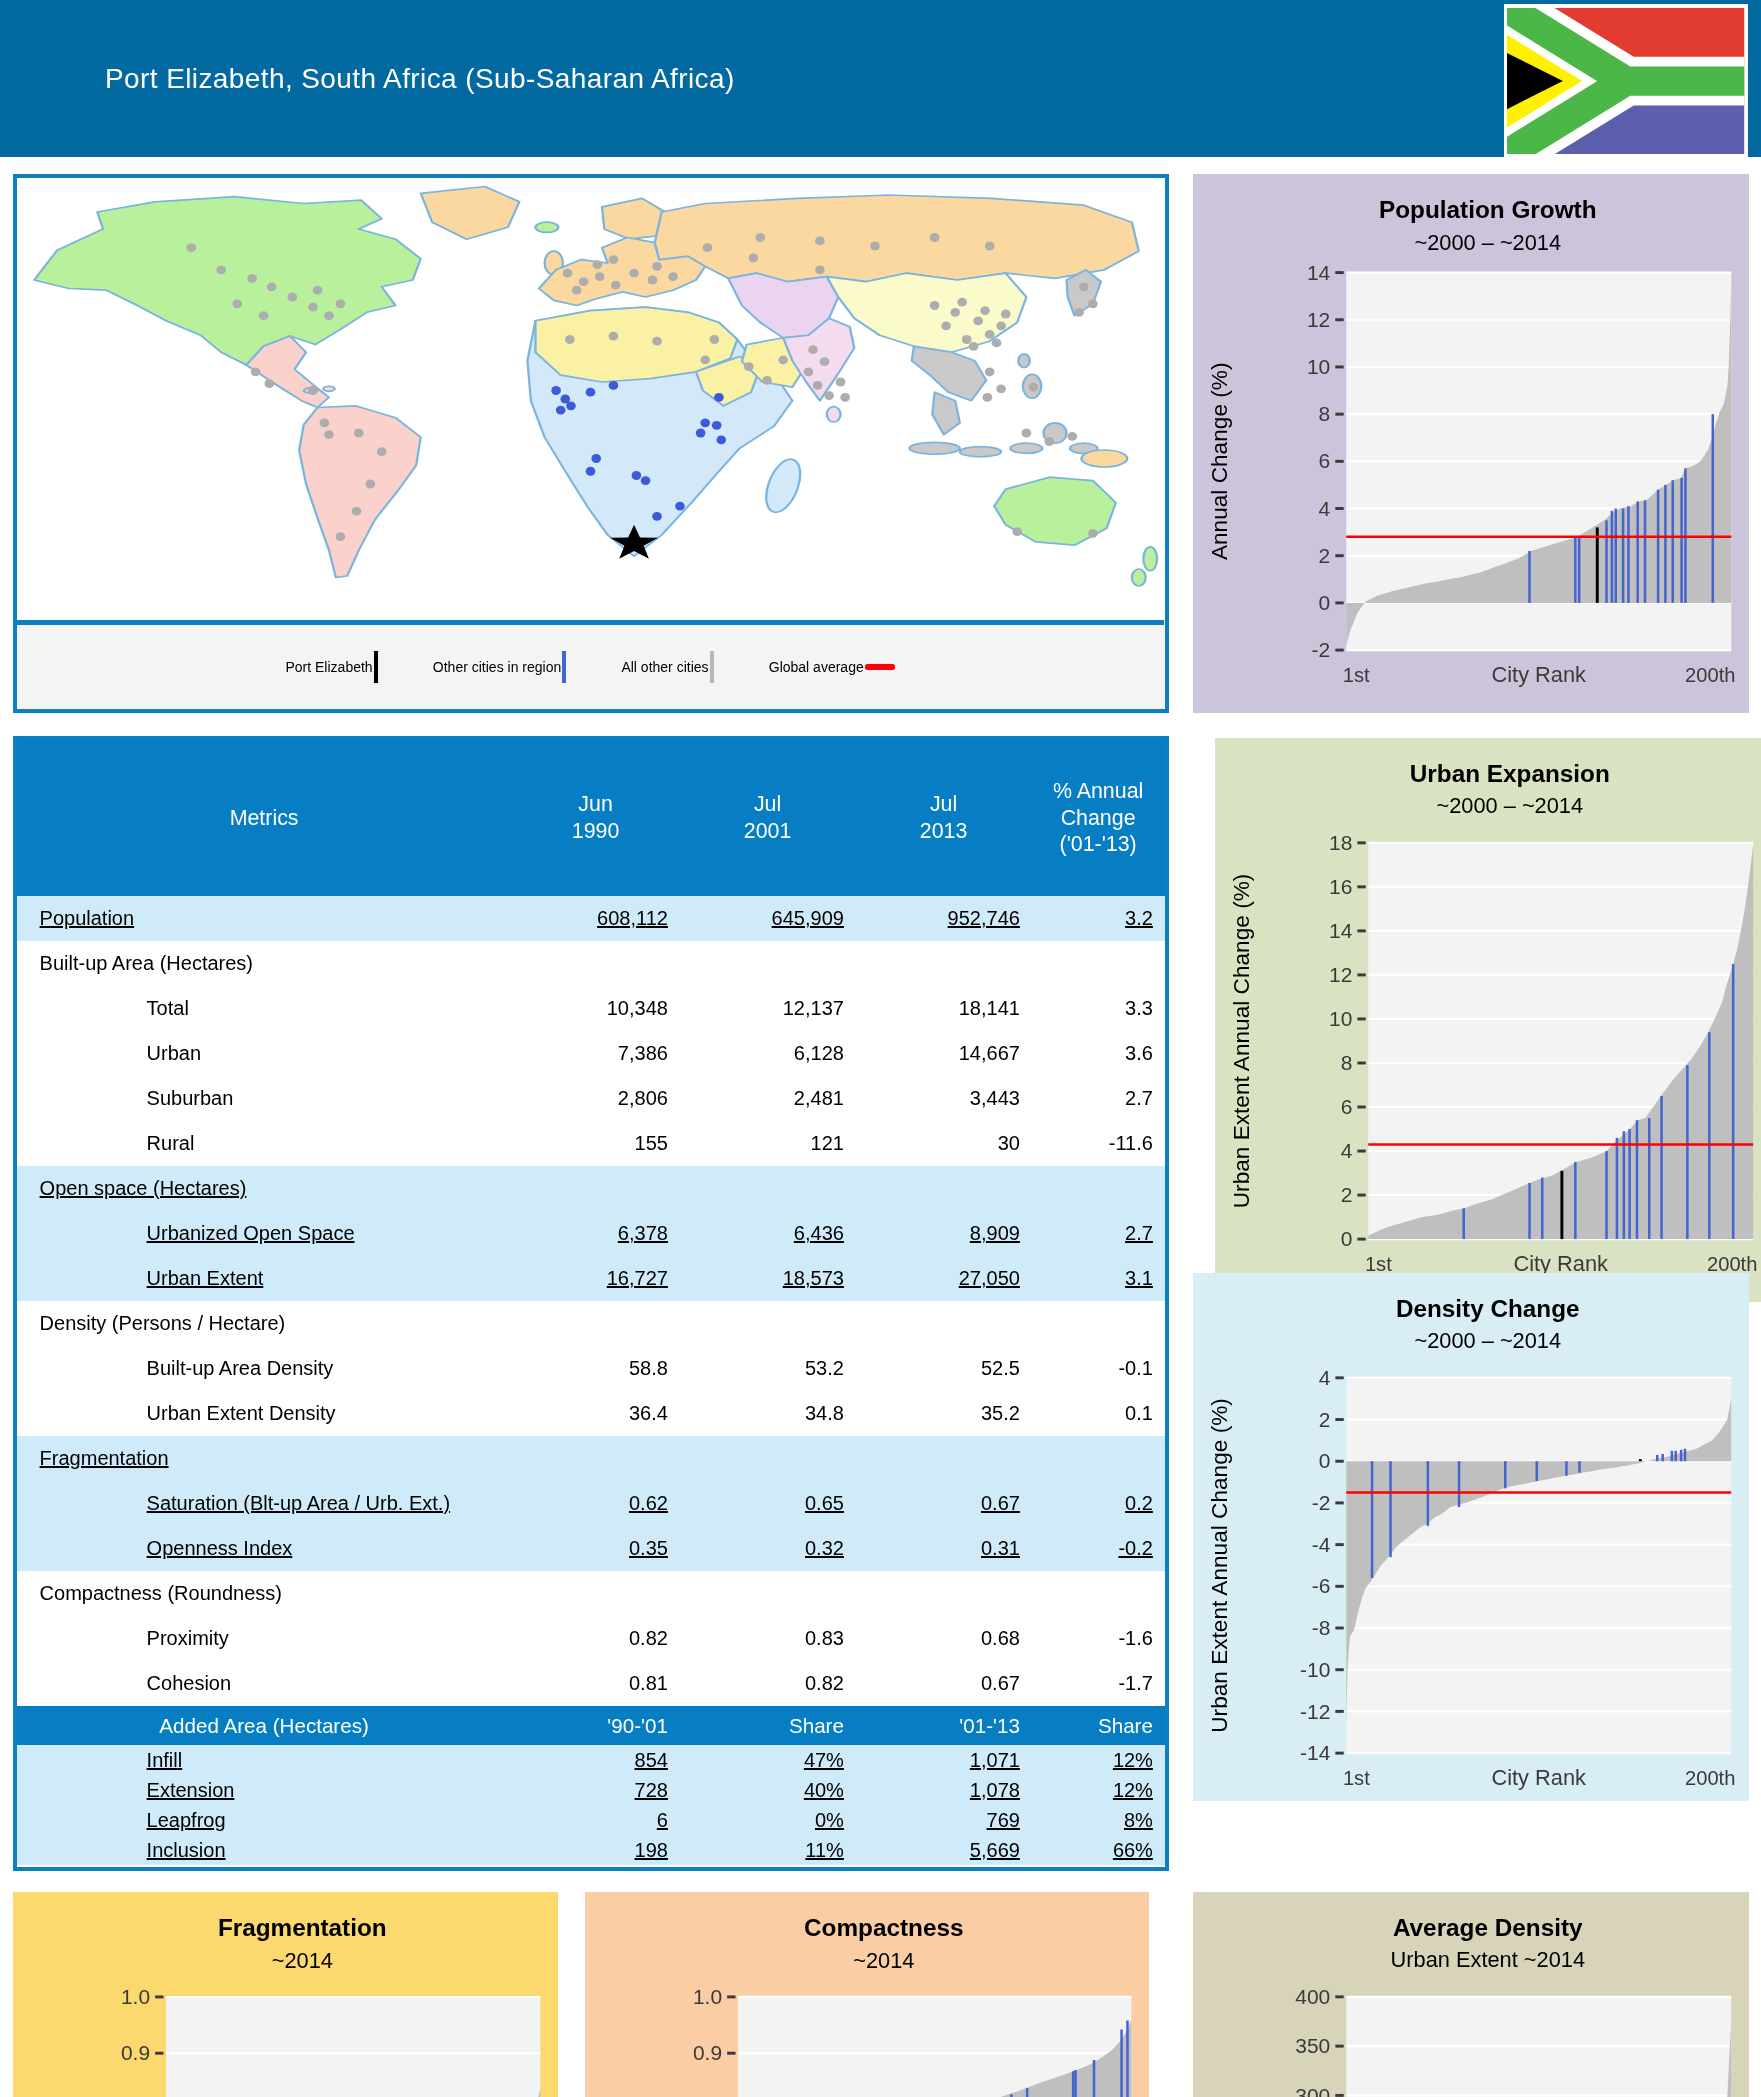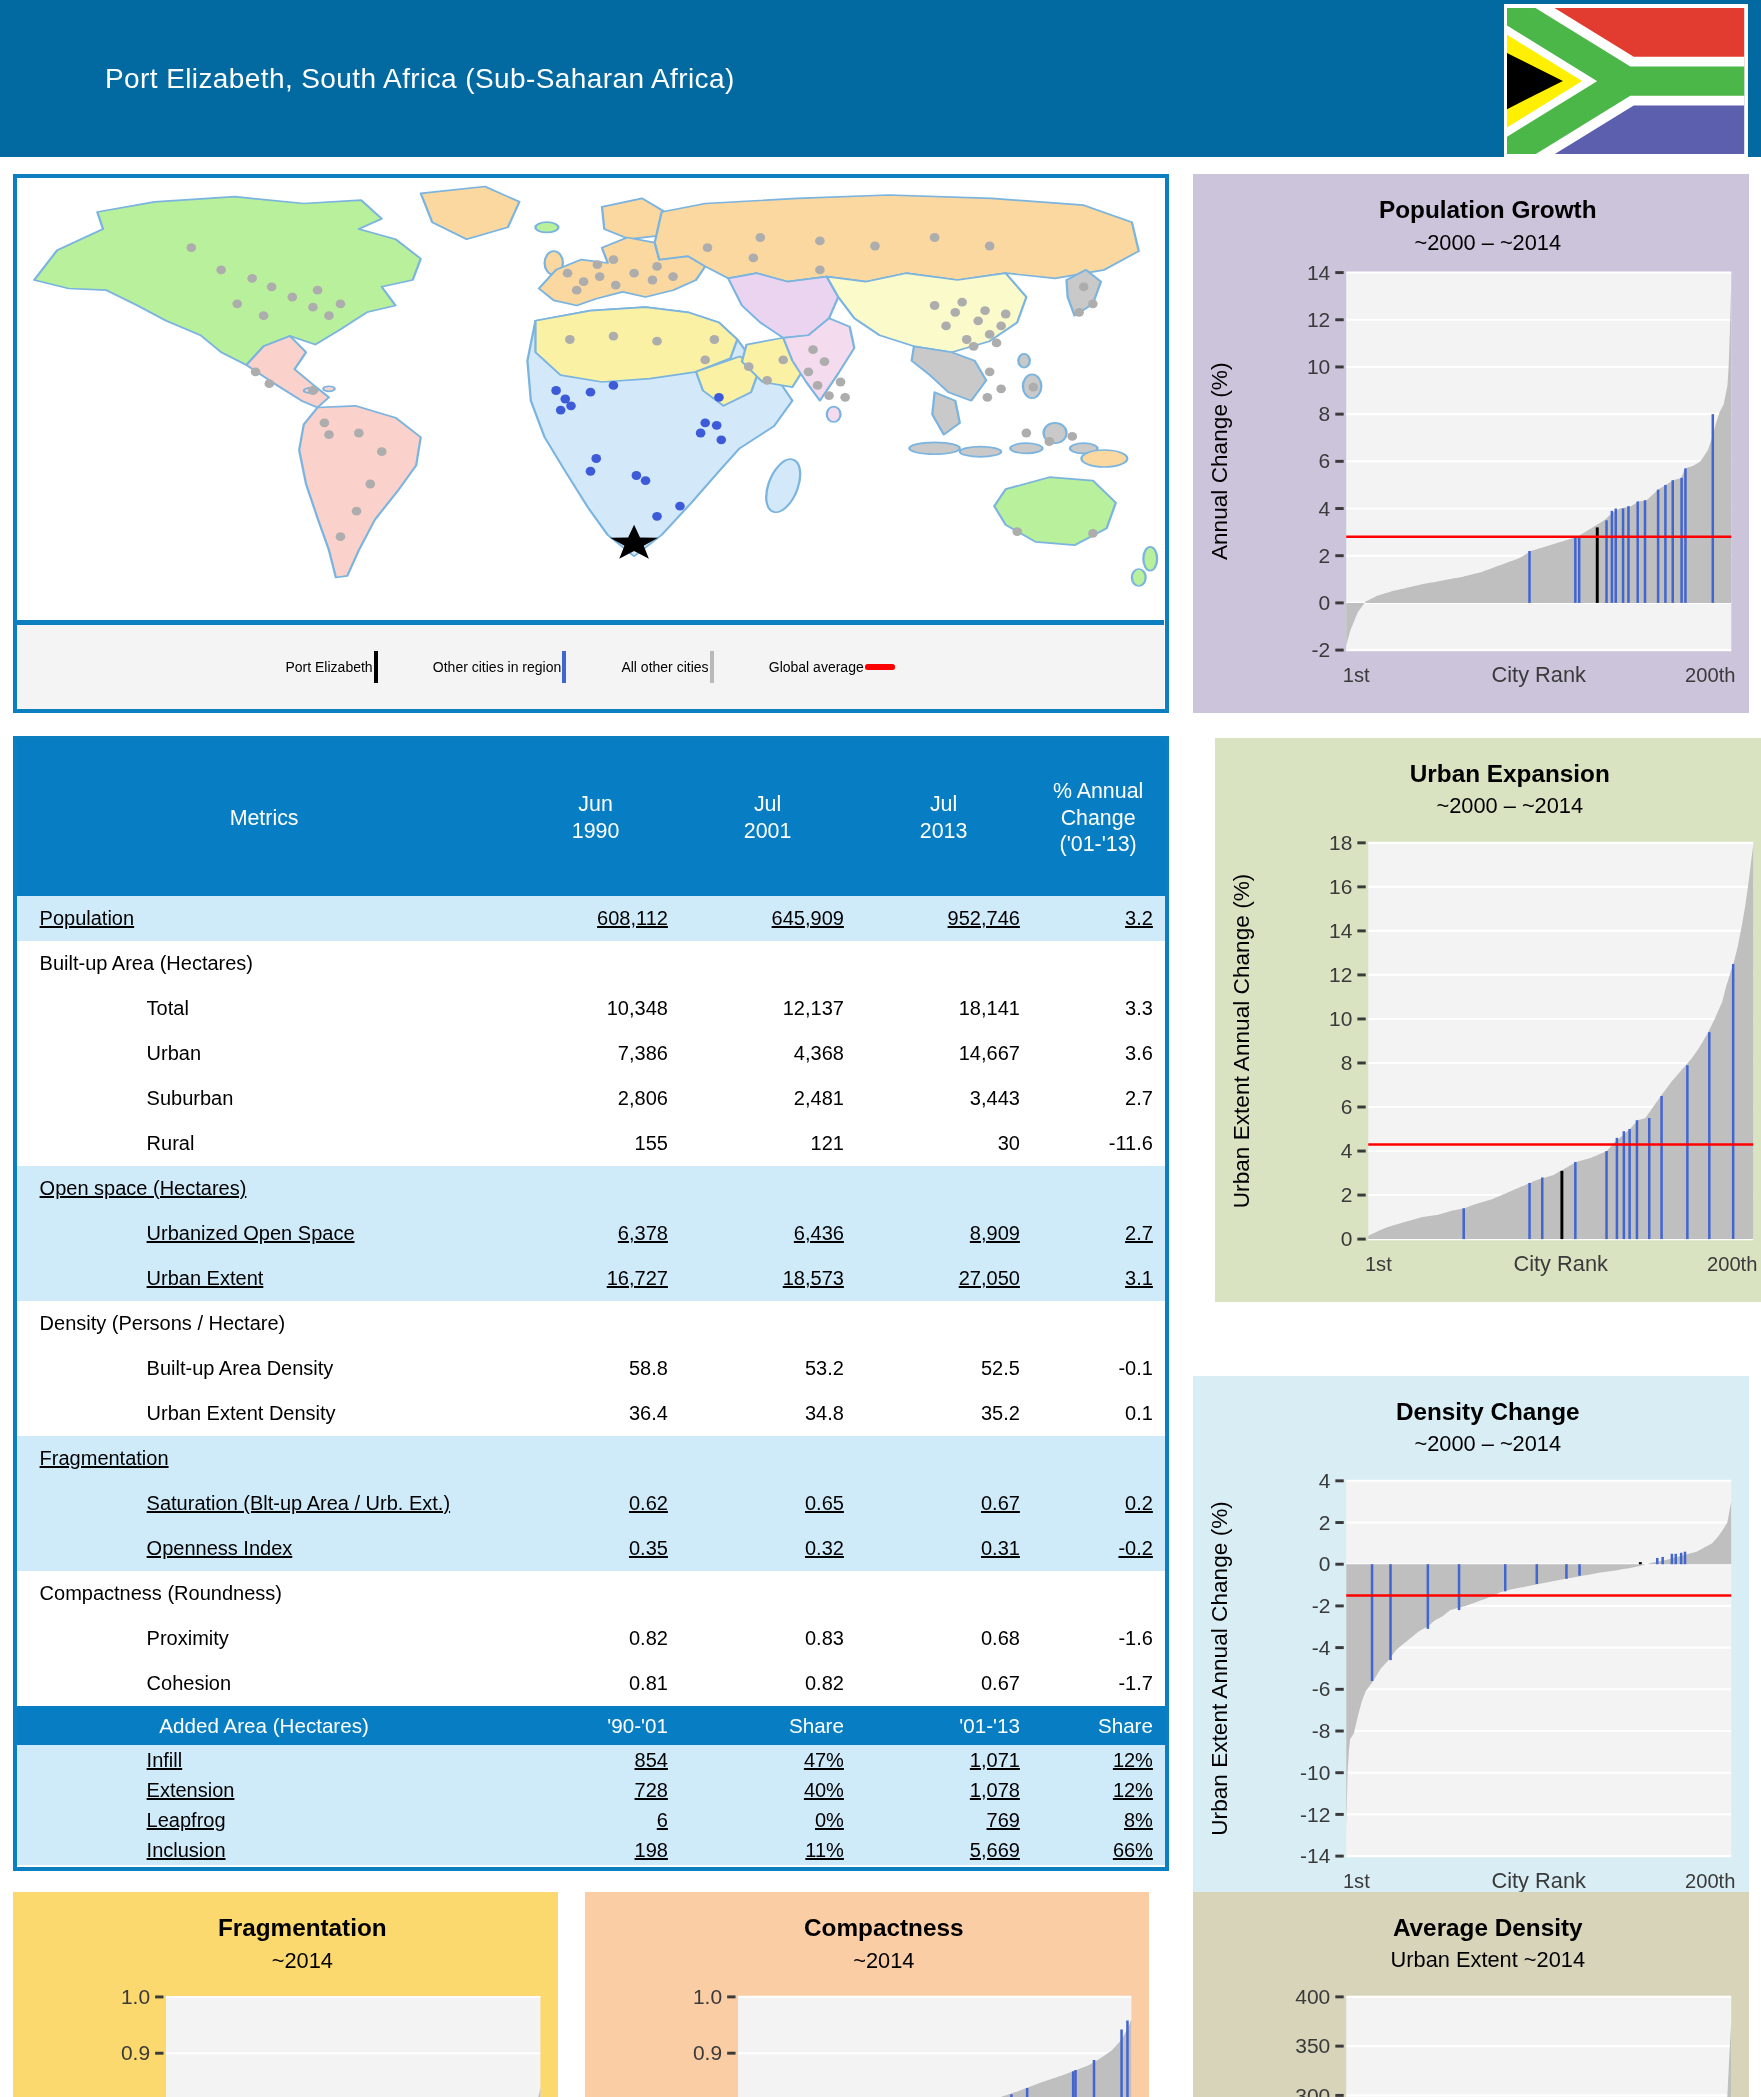--- a/index.html
+++ b/index.html
@@ -32,21 +32,21 @@
   .t-row .val{text-align:right;padding-right:11.7px;}
   .band-blue{background:#CFEBFA;text-decoration:underline;}
   .band-white{background:#FFFFFF;}
   .added-h .lbl{padding-left:0;text-align:center;font-size:20.6px;}
   .added-h .val{font-size:20.6px;}
   
   .chart-panel{position:absolute;}
   .chart-panel svg{display:block;}
   #chart-pop{left:1193px;top:174px;width:556px;height:539px;}
   #chart-exp{left:1193px;top:738px;width:556px;height:564px;}
-  #chart-den{left:1193px;top:1376px;width:556px;height:610px;}
+  #chart-den{left:1193px;top:1273px;width:556px;height:528px;}
   #chart-frag{left:12.6px;top:1892px;width:545px;height:562px;}
   #chart-comp{left:585px;top:1892px;width:564px;height:562px;}
   #chart-avg{left:1193px;top:1892px;width:556px;height:562px;}
 </style>
 </head>
 <body>
 
 <div class="page">
 
   <div class="header">
@@ -276,21 +276,21 @@
         <div class="t-grid t-row band-white">
           <div class="lbl ind">Total</div>
           <div class="val">10,348</div>
           <div class="val">12,137</div>
           <div class="val">18,141</div>
           <div class="val">3.3</div>
         </div>
         <div class="t-grid t-row band-white">
           <div class="lbl ind">Urban</div>
           <div class="val">7,386</div>
-          <div class="val">4,368</div>
+          <div class="val">6,128</div>
           <div class="val">14,667</div>
           <div class="val">3.6</div>
         </div>
         <div class="t-grid t-row band-white">
           <div class="lbl ind">Suburban</div>
           <div class="val">2,806</div>
           <div class="val">2,481</div>
           <div class="val">3,443</div>
           <div class="val">2.7</div>
         </div>

